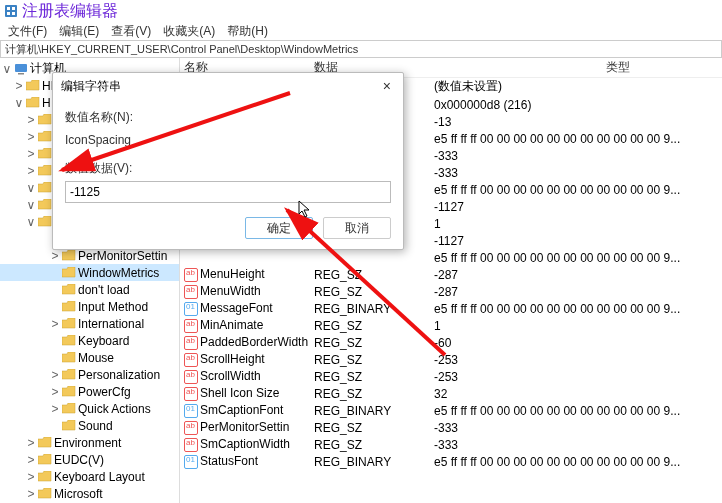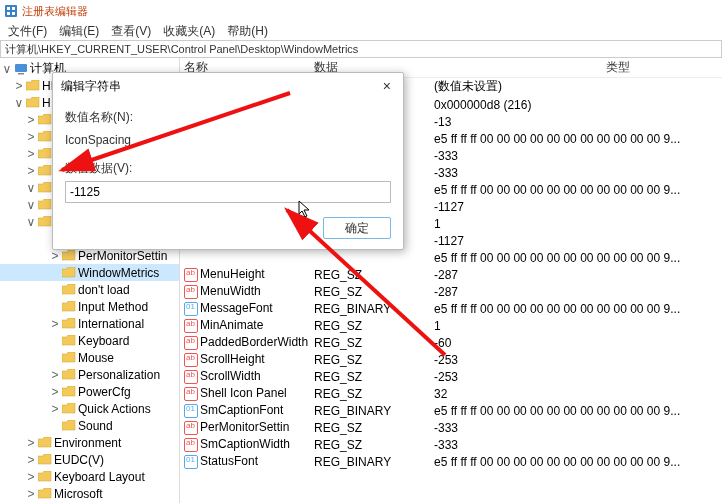--- a/index.html
+++ b/index.html
@@ -1,19 +1,19 @@
 <!DOCTYPE html>
 <html><head>
 <meta charset="utf-8">
 <style>
 * { box-sizing: border-box; margin: 0; padding: 0; }
 body { font-family: "Microsoft YaHei", "Segoe UI", sans-serif; font-size: 12px; background: #fff; position: relative; width: 722px; height: 503px; overflow: hidden; }
 .titlebar { height: 22px; display: flex; align-items: center; padding: 0 4px; gap: 4px; }
 .app-icon { width: 14px; height: 14px; }
-.app-title { font-size: 11px; color: #c2410c; }
+.app-title { font-size: 16px; color: #6d28d9; }
 .menubar { height: 18px; display: flex; align-items: center; padding: 0 2px; gap: 0; font-size: 12px; color: #333; }
 .menubar span { padding: 0 6px; cursor: pointer; }
 .addressbar { height: 18px; border: 1px solid #ccc; margin: 0; display: flex; align-items: center; padding: 0 4px; font-size: 11px; color: #333; background: #fff; }
 .main { display: flex; height: calc(503px - 22px - 18px - 18px); }
 .tree { width: 180px; border-right: 1px solid #ddd; overflow: hidden; font-size: 12px; padding-top: 2px; background: #fff; }
 .tree-row { display: flex; align-items: center; height: 17px; white-space: nowrap; gap: 2px; }
 .tree-row.selected { background: #cce8ff; }
 .twisty { width: 10px; text-align: center; color: #666; display: inline-block; }
 .folder-icon { width: 14px; height: 11px; display: inline-block; }
 .folder-icon svg { display: block; }
@@ -404,21 +404,21 @@
           <div class="cell col-name"><span class="vicon vicon-str"></span><span>ScrollHeight</span></div>
           <div class="cell col-type">REG_SZ</div>
           <div class="cell col-data">-253</div>
         </div>
         <div class="list-row">
           <div class="cell col-name"><span class="vicon vicon-str"></span><span>ScrollWidth</span></div>
           <div class="cell col-type">REG_SZ</div>
           <div class="cell col-data">-253</div>
         </div>
         <div class="list-row">
-          <div class="cell col-name"><span class="vicon vicon-str"></span><span>Shell Icon Panel</span></div>
+          <div class="cell col-name"><span class="vicon vicon-str"></span><span>Shell Icon Size</span></div>
           <div class="cell col-type">REG_SZ</div>
           <div class="cell col-data">32</div>
         </div>
         <div class="list-row">
           <div class="cell col-name"><span class="vicon vicon-bin"></span><span>SmCaptionFont</span></div>
           <div class="cell col-type">REG_BINARY</div>
           <div class="cell col-data">e5 ff ff ff 00 00 00 00 00 00 00 00 00 00 00 9...</div>
         </div>
         <div class="list-row">
           <div class="cell col-name"><span class="vicon vicon-str"></span><span>PerMonitorSettin</span></div>
@@ -444,20 +444,21 @@
     <span>编辑字符串</span>
     <span class="dialog-close">×</span>
   </div>
   <div class="dialog-body">
     <div class="dlabel">数值名称(N):</div>
     <div class="dfield readonly">IconSpacing</div>
     <div class="dlabel" style="margin-top:10px">数值数据(V):</div>
     <input class="dfield" value="-1125" style="">
     <div class="dbtns">
       <div class="dbtn primary">确定</div>
+      <div class="dbtn">取消</div>
     </div>
   </div>
 </div>
 
 <svg class="arrow1" style="left:50px;top:85px" width="260" height="120">
   <defs>
       <marker id="ah1" markerWidth="10" markerHeight="10" refX="8" refY="3" orient="auto">
         <path d="M0,0 L0,6 L9,3 z" fill="#e11"></path>
       </marker>
     </defs>

